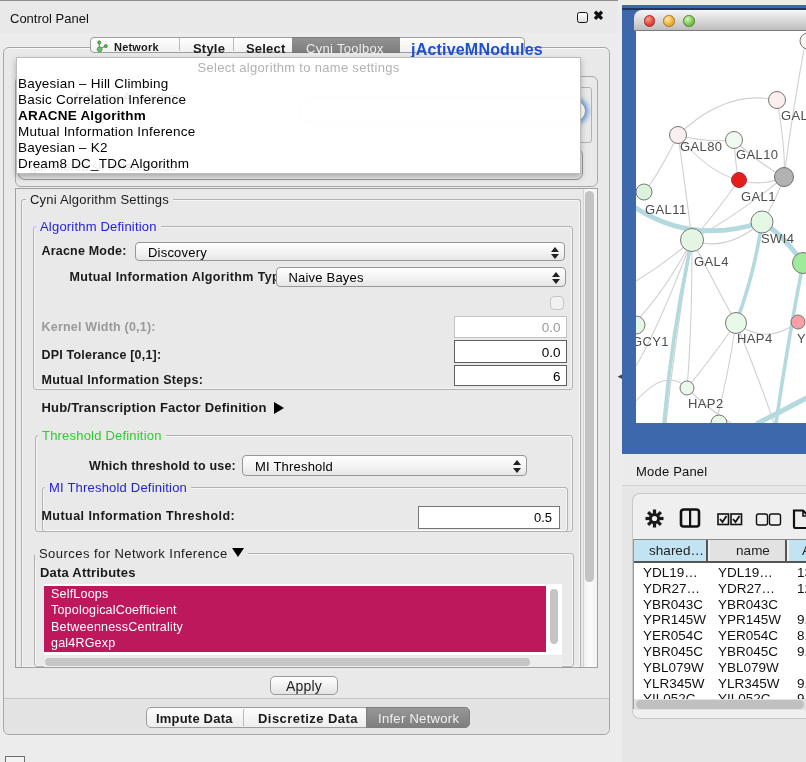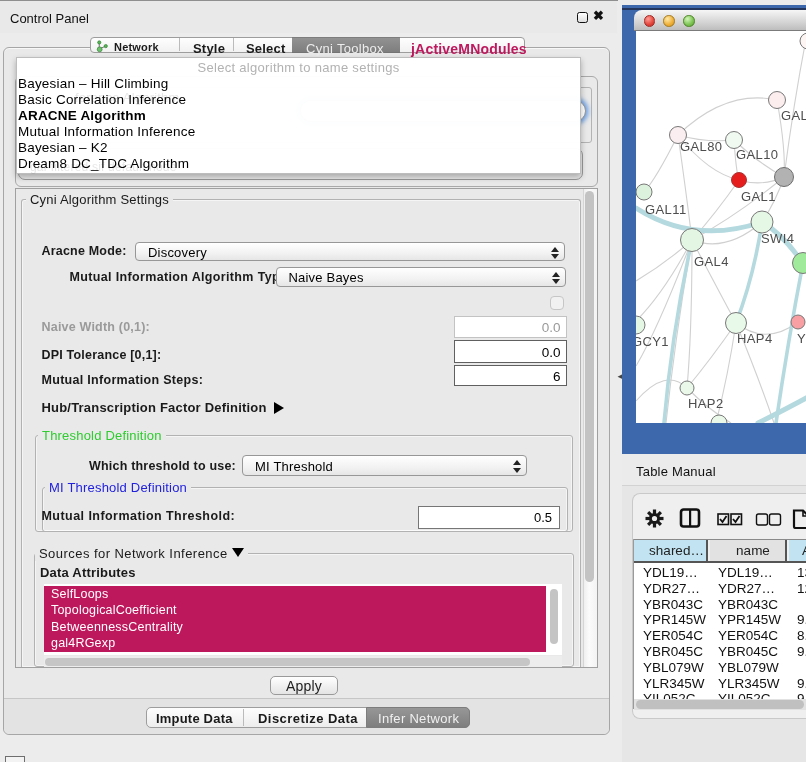--- a/index.html
+++ b/index.html
@@ -49,21 +49,21 @@
   <svg class="abs" style="left:96px;top:40px;" width="13" height="13" viewBox="0 0 16 16">
     <path d="M4 3 L4 11 M4 11 L11 8" stroke="#555" stroke-width="1" fill="none"></path>
     <circle cx="4" cy="3" r="2" fill="#57b657" stroke="#2c7a2c" stroke-width="0.8"></circle>
     <circle cx="4.5" cy="11.5" r="3" fill="#6cc26c" stroke="#2c7a2c" stroke-width="0.8"></circle>
     <circle cx="12" cy="7.5" r="2" fill="#57b657" stroke="#2c7a2c" stroke-width="0.8"></circle>
   </svg>
   <div class="abs" style="left:114px;top:41px;font-size:11px;font-weight:600;color:#1a1a1a;letter-spacing:0.2px;">Network</div>
   <div class="abs" style="left:193px;top:41px;font-size:13px;font-weight:600;color:#1a1a1a;letter-spacing:0.2px;">Style</div>
   <div class="abs" style="left:246px;top:41px;font-size:13px;font-weight:600;color:#1a1a1a;letter-spacing:0.2px;">Select</div>
   <div class="abs" style="left:306px;top:41px;font-size:13px;font-weight:500;color:#ededed;letter-spacing:0.3px;">Cyni Toolbox</div>
-  <div class="abs" style="left:411px;top:41px;font-size:14px;font-weight:600;color:#be185d;letter-spacing:0.2px;">jActiveMNodules</div>
+  <div class="abs" style="left:411px;top:41px;font-size:16px;font-weight:600;color:#1d4ed8;letter-spacing:0.2px;">jActiveMNodules</div>
 
   <div class="abs" style="left:16px;top:57px;width:565px;height:117px;background:rgba(255,255,255,0.98);border:1px solid #bdbdbd;box-shadow:0 3px 6px rgba(0,0,0,0.28);z-index:5;"></div>
   <div class="abs" style="left:16px;top:60px;width:565px;text-align:center;font-size:13px;color:#b2b2b2;letter-spacing:0.3px;z-index:6;">Select algorithm to name settings</div>
   <div class="abs" style="left:18px;top:76px;font-size:13.5px;color:#000;letter-spacing:0.2px;line-height:16px;z-index:6;">
     Bayesian – Hill Climbing<br>
     Basic Correlation Inference<br>
     <b>ARACNE Algorithm</b><br>
     Mutual Information Inference<br>
     Bayesian – K2<br>
     Dream8 DC_TDC Algorithm
@@ -74,32 +74,35 @@
 
   <div class="abs" style="left:15px;top:188px;width:583px;height:480px;border:1px solid #a0a0a0;background:#e9e9e9;"></div>
 
   <div class="abs" style="left:583px;top:189px;width:14px;height:478px;background:linear-gradient(90deg,#efefef,#fbfbfb 40%,#f3f3f3);border-left:1px solid #d5d5d5;"></div>
   <div class="abs" style="left:585px;top:191px;width:9px;height:391px;background:#c3c3c3;border-radius:5px;"></div>
 
   <div class="fs" style="left:21px;top:199px;width:560px;height:468px;border-bottom:none;border-radius:3px 3px 0 0;">
     <span class="tt" style="left:4px;color:#1a1a1a;">Cyni Algorithm Settings</span>
   </div>
 
+  <div class="fs" style="left:33px;top:226px;width:540px;height:164px;">
+    <span class="tt" style="left:2px;color:#2222dd;">Algorithm Definition</span>
+  </div>
   <div class="lbl" style="left:41.5px;top:243.5px;text-align:right;">Aracne Mode:</div>
   <div class="combo" style="left:135px;top:241.5px;width:430px;height:19.5px;">
       <span style="position:absolute;left:12px;top:2px;">Discovery</span>
       <span class="ar" style="top:4px;"></span>
     </div>
   <div class="lbl" style="left:41.5px;top:270px;letter-spacing:0.35px;padding-left:28px;">Mutual Information Algorithm Type:</div>
   <div class="combo" style="left:275.5px;top:266.5px;width:290px;height:20px;">
       <span style="position:absolute;left:12px;top:2px;">Naive Bayes</span>
       <span class="ar" style="top:4px;"></span>
     </div>
   <div class="abs" style="left:550px;top:296px;width:13.5px;height:13.5px;border:1px solid #c6c6c6;border-radius:4px;background:#f1f1f1;"></div>
-  <div class="lbl" style="left:41.5px;top:320px;color:#9a9a9a;">Naive Width (0,1):</div>
+  <div class="lbl" style="left:41.5px;top:320px;color:#9a9a9a;">Kernel Width (0,1):</div>
   <div class="fld" style="left:454px;top:315.8px;width:112.5px;height:22px;border:1px solid #c3c3c3;color:#9a9a9a;padding:3.5px 5px 0 0;font-size:13.5px;">0.0</div>
   <div class="lbl" style="left:41.5px;top:347.5px;">DPI Tolerance [0,1]:</div>
   <div class="fld" style="left:454px;top:339.7px;width:112.5px;height:23px;border:1px solid #606060;color:#000;padding:4px 5px 0 0;font-size:13.5px;">0.0</div>
   <div class="lbl" style="left:41.5px;top:373px;letter-spacing:0.3px;">Mutual Information Steps:</div>
   <div class="fld" style="left:454px;top:364.9px;width:112.5px;height:21px;border:1px solid #606060;color:#000;padding:3px 5px 0 0;font-size:13.5px;">6</div>
 
   <div class="abs" style="left:41.5px;top:400px;font-size:13px;font-weight:600;color:#1a1a1a;letter-spacing:0.2px;">Hub/Transcription Factor Definition</div>
   <div class="abs" style="left:274px;top:402px;width:0;height:0;border-top:6.5px solid transparent;border-bottom:6.5px solid transparent;border-left:10px solid #000;"></div>
 
   <div class="fs" style="left:35px;top:435px;width:538px;height:97px;">
@@ -219,21 +222,21 @@
       <text x="58" y="235">GAL4</text>
       <text x="101" y="312">HAP4</text>
       <text x="161" y="312">Y</text>
       <text x="-4" y="315">GCY1</text>
       <text x="52" y="377">HAP2</text>
     </g>
   </svg>
 
   <div class="abs" style="left:622px;top:454px;width:184px;height:308px;background:#e6e6e6;"></div>
   <div class="abs" style="left:622px;top:454px;width:184px;height:32px;background:#ebebeb;border-bottom:1px solid #d2d2d2;"></div>
-  <div class="abs" style="left:636px;top:464px;font-size:13px;color:#111;letter-spacing:0.2px;">Table Manual</div>
+  <div class="abs" style="left:636px;top:464px;font-size:13px;color:#111;letter-spacing:0.2px;">Mode Panel</div>
   <div class="abs" style="left:632px;top:493px;width:180px;height:226px;background:#efefef;border:1px solid #c9c9c9;border-radius:8px 0 0 8px;border-right:none;"></div>
 
   <svg class="abs" style="left:644px;top:508px;" width="165" height="21" viewBox="0 0 165 21">
 
     <g transform="translate(10.5,10.5)">
       <g fill="#1a1a1a">
         <circle r="5.5"></circle>
         <g>
           <rect x="-1.6" y="-9" width="3.2" height="18"></rect>
           <rect x="-9" y="-1.6" width="18" height="3.2"></rect>

